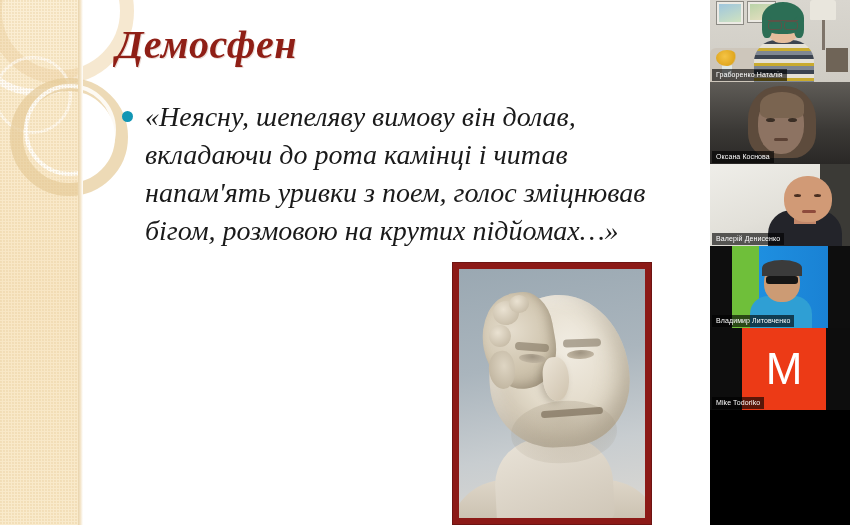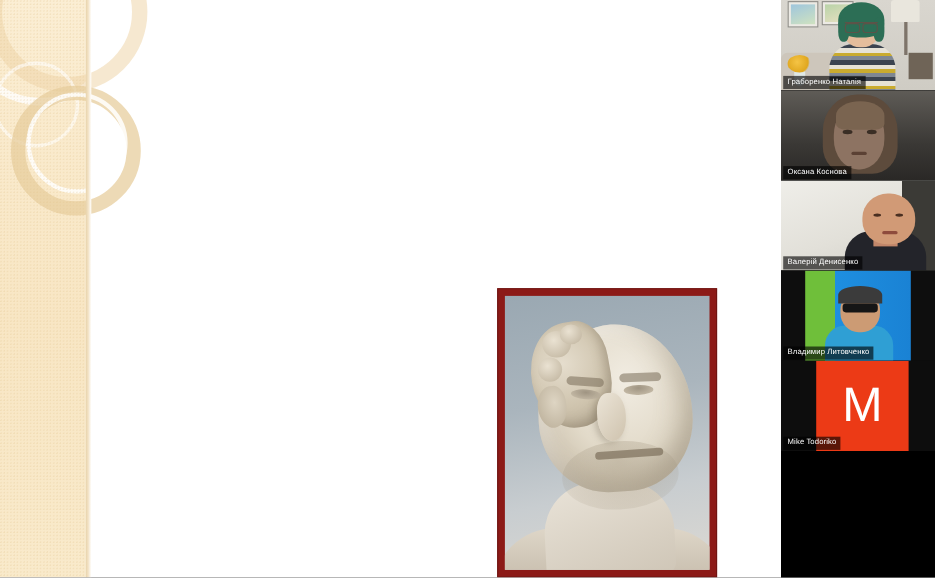--- a/index.html
+++ b/index.html
@@ -329,21 +329,26 @@
 
     <div class="deco-band">
       <div class="ring ring-a"></div>
       <div class="ring ring-b"></div>
       <div class="ring ring-e"></div>
       <div class="ring ring-c"></div>
       <div class="ring ring-d"></div>
     </div>
     <div class="deco-edge"></div>
 
-
+    <div class="slide-title">Демосфен</div>
+
+    <div class="bullet-row">
+      <div class="bullet-dot"></div>
+      <div class="bullet-text">«Неясну, шепеляву вимову він долав, вкладаючи до рота камінці і читав напам'ять уривки з поем, голос зміцнював бігом, розмовою на крутих підйомах…»</div>
+    </div>
 
     <div class="portrait-frame">
       <div class="portrait-inner">
         <div class="bust-shoulder"></div>
         <div class="bust-neck"></div>
         <div class="bust-head"></div>
         <div class="bust-hair"></div>
         <div class="bust-hair-lump-a"></div>
         <div class="bust-hair-lump-b"></div>
         <div class="bust-hair-lump-c"></div>

